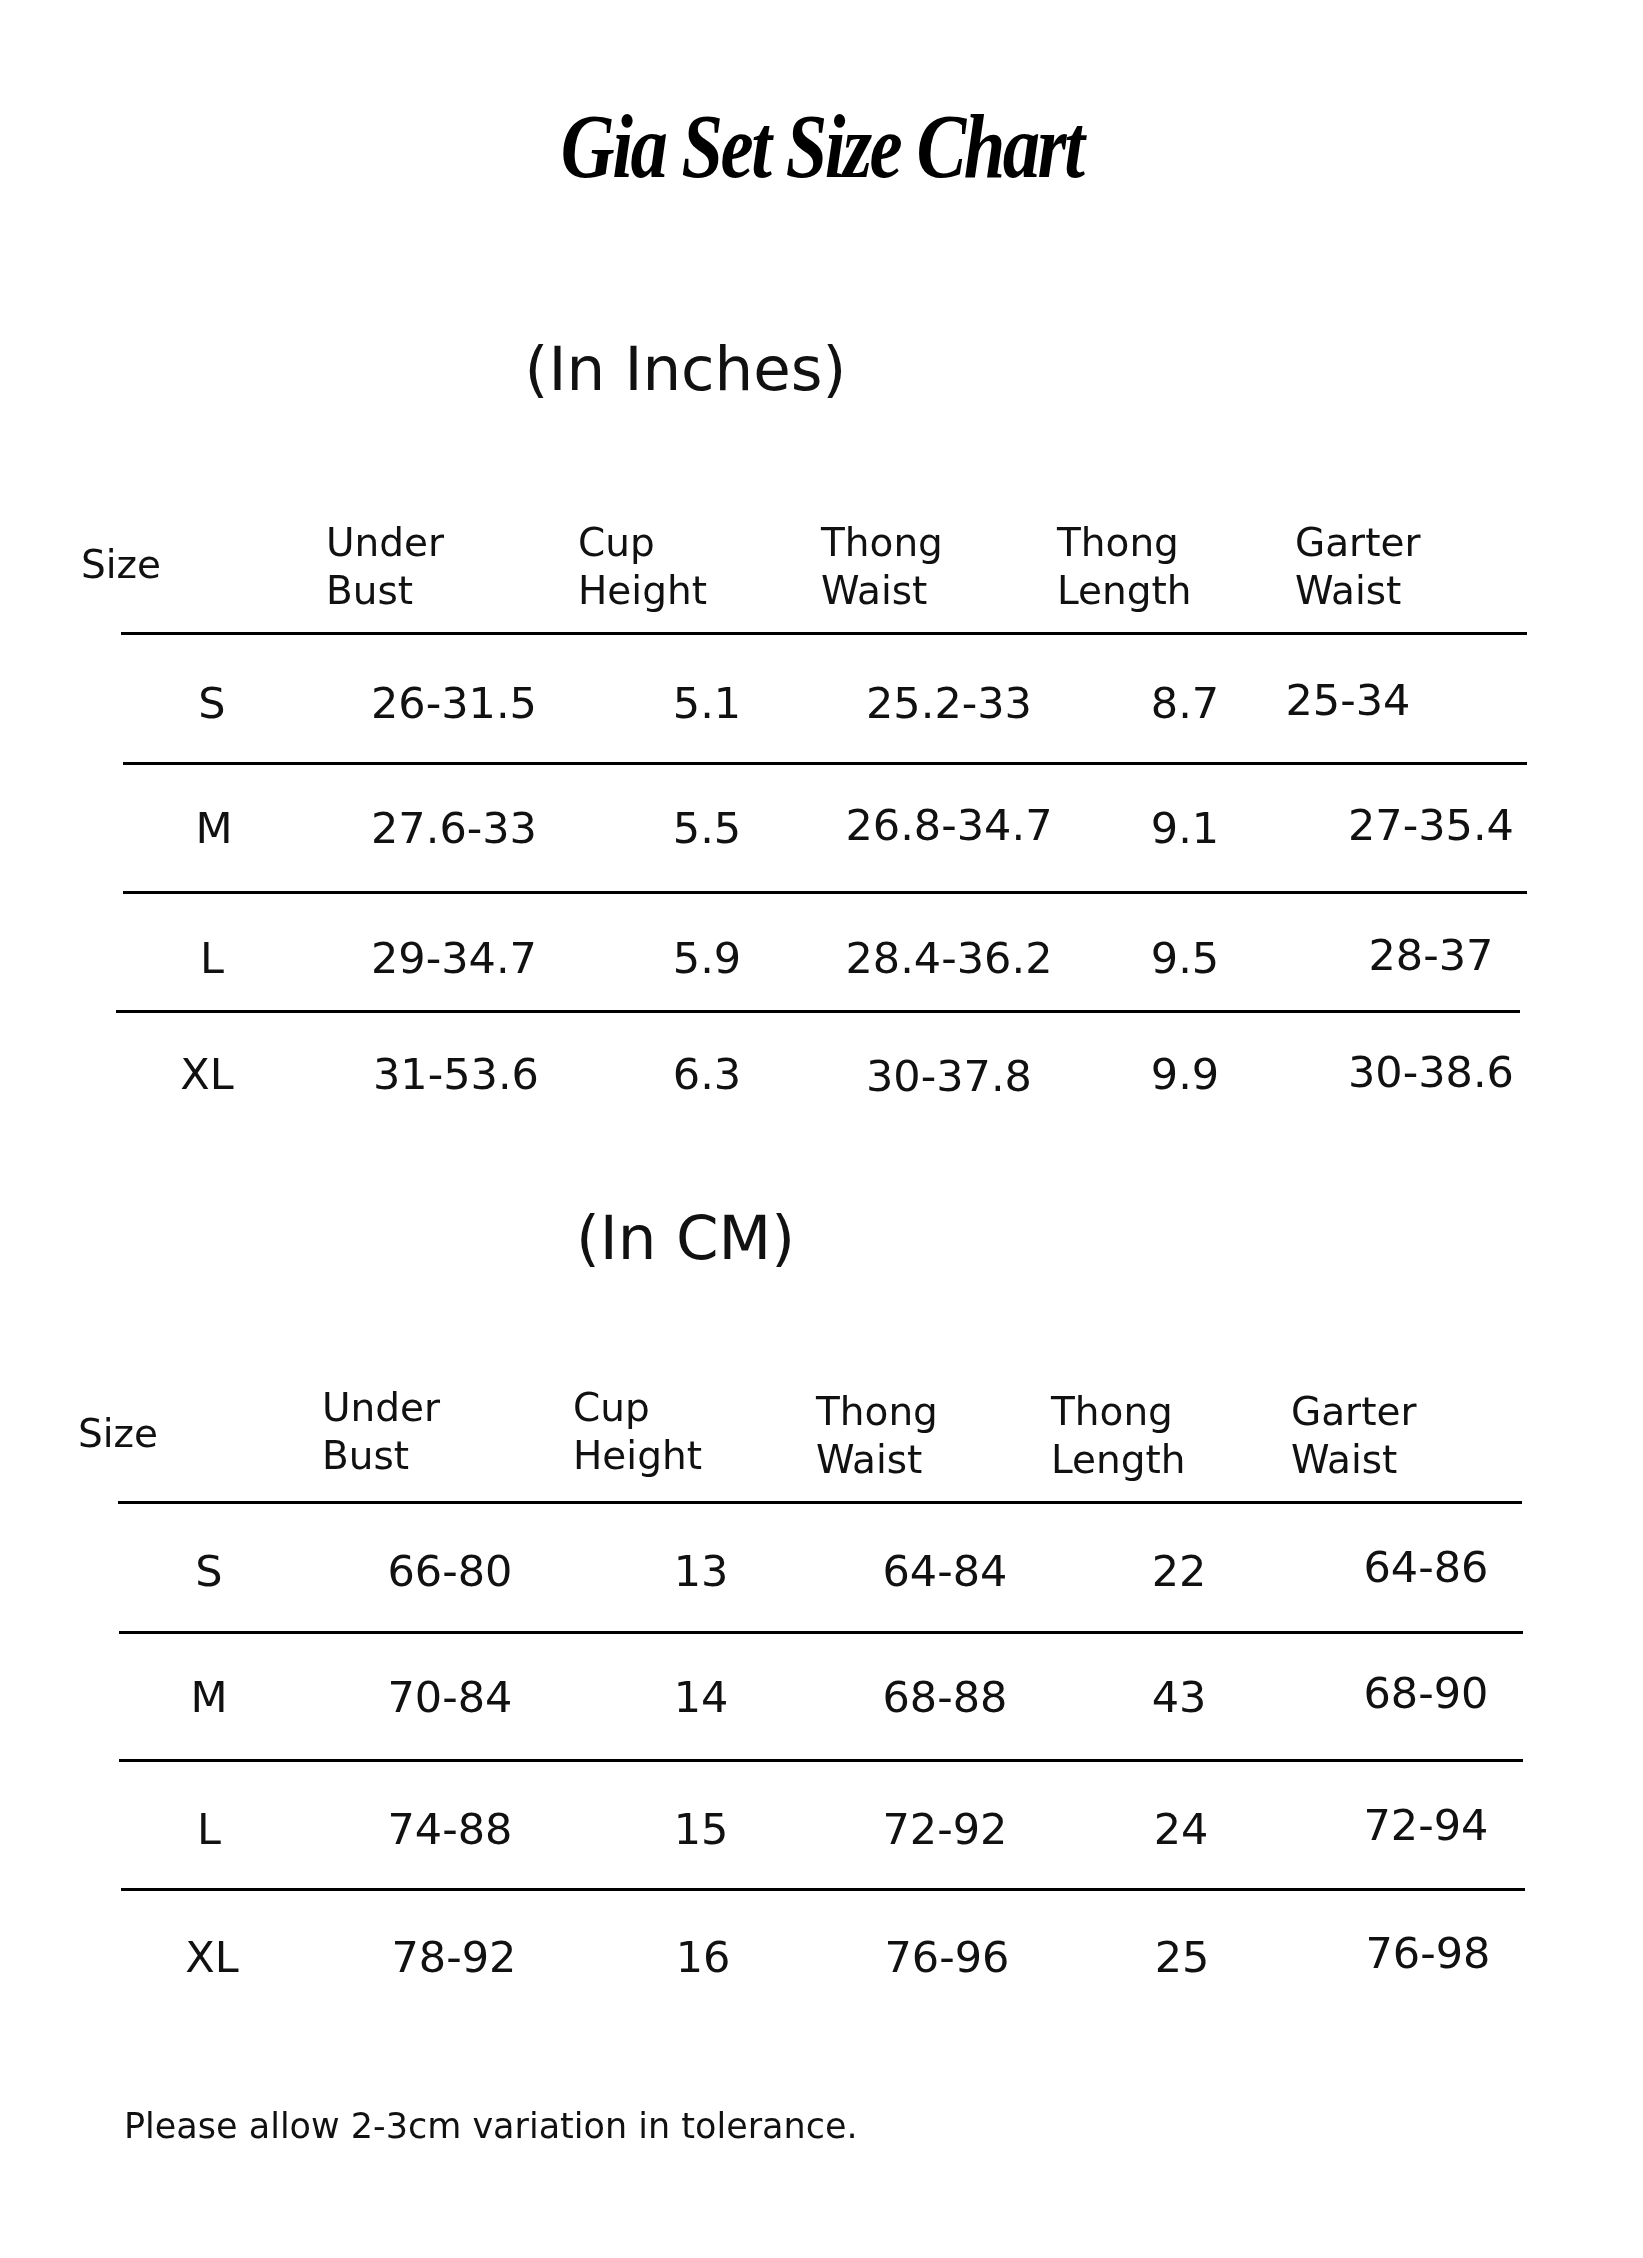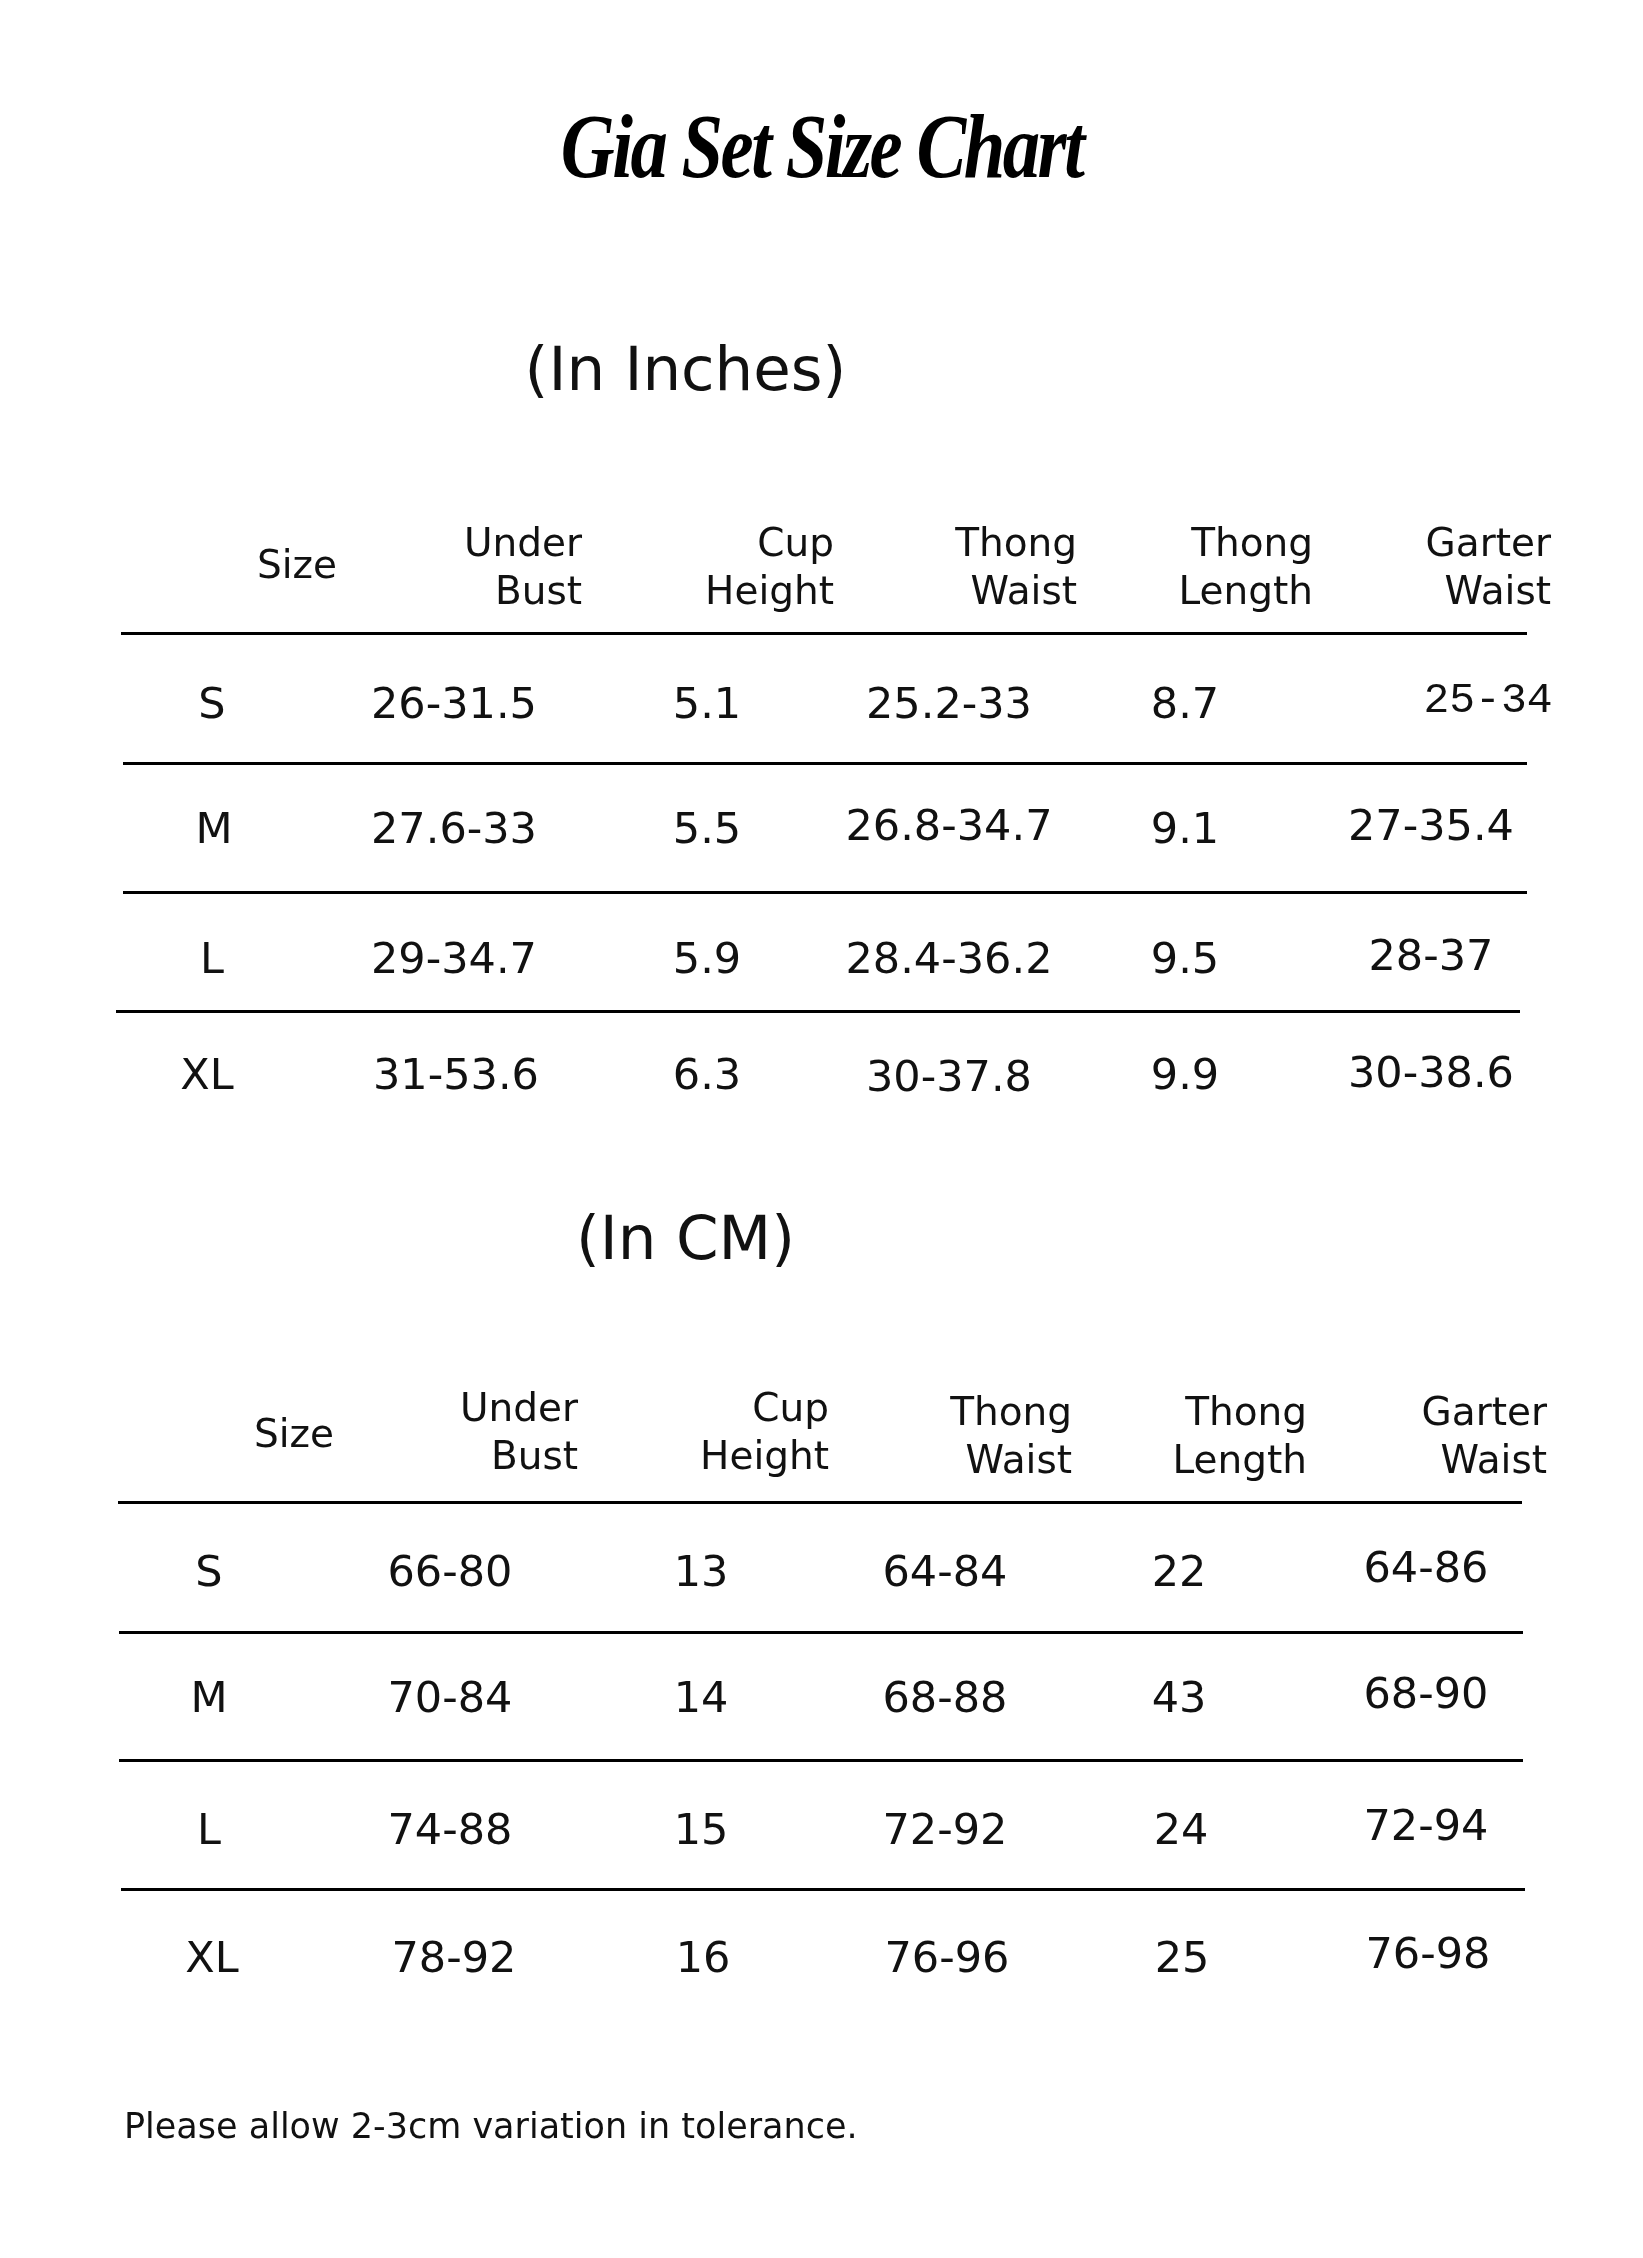--- a/index.html
+++ b/index.html
@@ -3,21 +3,21 @@
 <meta charset="utf-8">
 <style>
   html, body { margin:0; padding:0; background:#ffffff; }
   body { width:1643px; height:2259px; position:relative; overflow:hidden; color:#111111;
          font-family:"DejaVu Sans", "Liberation Sans", sans-serif; }
   .title { position:absolute; left:0; width:1643px; top:94px; text-align:center;
            font-family:"Liberation Serif", "DejaVu Serif", serif; font-style:italic; font-weight:bold;
            font-size:91px; letter-spacing:-3px; transform:scaleX(0.82); transform-origin:822px 0; color:#000; }
   .section-title { position:absolute; left:0; width:1371px; text-align:center; font-size:61px; font-weight:normal; color:#111; }
   .cell { position:absolute; width:256px; margin-left:-128px; text-align:center; font-size:43px; line-height:49px; }
-  .hcell { position:absolute; width:256px; margin-left:-128px; text-align:right; font-size:39px; line-height:48px; }
+  .hcell { position:absolute; width:256px; margin-left:-128px; text-align:left; font-size:39px; line-height:48px; }
   .rule { position:absolute; height:3px; background:#000; }
   .note { position:absolute; left:124px; top:2106px; font-size:35px; color:#111; }
 </style>
 </head>
 <body>
 
 <div class="title">Gia Set Size Chart</div>
 
 <div class="section-title" style="top:333px;">(In Inches)</div>
 
@@ -31,21 +31,21 @@
     <div class="hcell" style="left:1423px; top:519px;"><span>Garter</span><br><span>Waist</span></div>
   </div>
   <div class="rule" style="left:121px; width:1406px; top:632px;"></div>
 
   <div>
     <div class="cell" style="left:212px; top:679px;">S</div>
     <div class="cell" style="left:454px; top:679px;">26-31.5</div>
     <div class="cell" style="left:707px; top:679px;">5.1</div>
     <div class="cell" style="left:949px; top:679px;">25.2-33</div>
     <div class="cell" style="left:1185px; top:679px;">8.7</div>
-    <div class="cell" style="left:1488px; top:676px;font-family:Liberation Mono, monospace;">25-34</div>
+    <div class="cell" style="left:1348px; top:676px;">25-34</div>
   </div>
   <div class="rule" style="left:123px; width:1404px; top:762px;"></div>
 
   <div>
     <div class="cell" style="left:214px; top:804px;">M</div>
     <div class="cell" style="left:454px; top:804px;">27.6-33</div>
     <div class="cell" style="left:707px; top:804px;">5.5</div>
     <div class="cell" style="left:949px; top:801px;">26.8-34.7</div>
     <div class="cell" style="left:1185px; top:804px;">9.1</div>
     <div class="cell" style="left:1431px; top:801px;">27-35.4</div>

